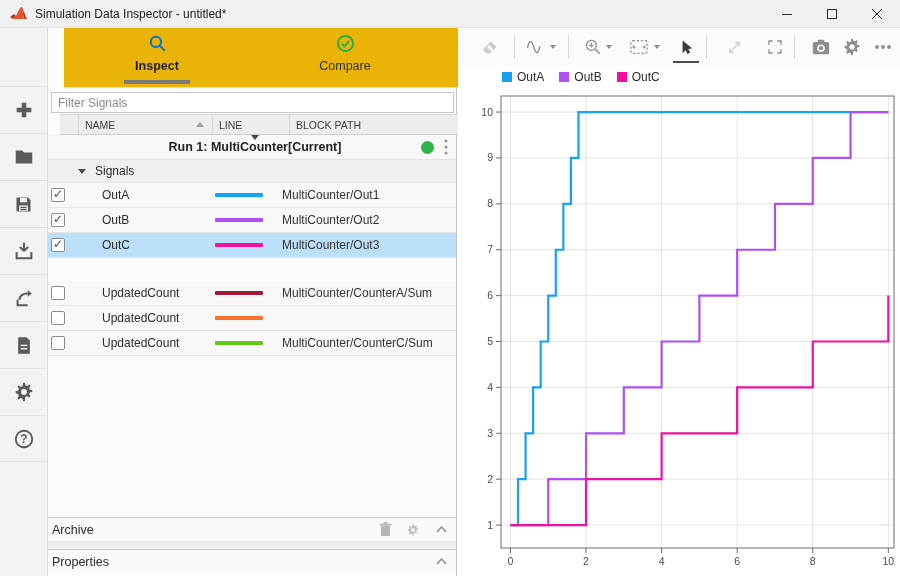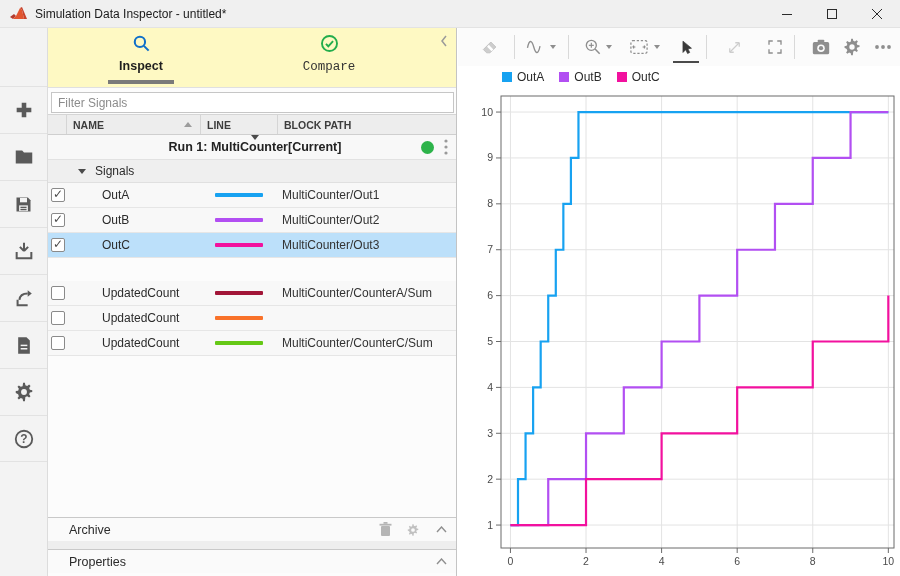--- a/index.html
+++ b/index.html
@@ -15,34 +15,34 @@
   .win-btn svg { stroke:#2b2b2b; }
 
   
   .side-strip { position:absolute; left:0; top:28px; width:48px; height:548px; background:#f3f3f3; border-right:1px solid #dcdcdc; padding-top:58px; }
   .side-btn { width:47px; height:47px; display:flex; align-items:center; justify-content:center; border:none; border-top:1px solid #e2e2e2; background:transparent; }
   .side-btn:last-child { border-bottom:1px solid #e2e2e2; }
   .side-btn svg { fill:#5a5a5a; stroke:#5a5a5a; }
 
   
   .left-pane { position:absolute; left:48px; top:28px; width:409px; height:548px; background:#fcfcfc; border-right:1px solid #c4c4c4; }
-  .tabbar { position:absolute; left:0; top:0; width:100%; height:60px; background:#fef9c3; border-bottom:1px solid #e0e0e0; }
+  .tabbar { position:absolute; left:16px; top:0; width:100%; height:60px; background:#eab308; border-bottom:1px solid #e0e0e0; }
   .tab { position:absolute; top:6px; width:150px; text-align:center; background:transparent; border:none; font-family:inherit; }
   .tab .tab-label { display:block; margin-top:3px; font-size:12.5px; color:#333; }
   .tab-inspect { left:18px; }
-  .tab-compare { left:206px;font-family:Liberation Mono, monospace; }
+  .tab-compare { left:206px; }
   .tab-inspect .tab-label { font-weight:bold; color:#1f1f1f; }
   .tab-underline { position:absolute; left:60px; top:52px; width:66px; height:4px; background:#7a7a7a; }
   .collapse-btn { position:absolute; right:4px; top:6px; width:16px; height:16px; border:none; background:transparent; }
 
   .filter-input { position:absolute; left:3px; top:64px; width:403px; height:21px; border:1px solid #c6c6c6; background:#fff; font-size:12px; font-family:inherit; color:#333; padding:0 6px; }
   .filter-input::placeholder { color:#8c8c8c; }
 
   .grid-cols { display:grid; grid-template-columns:18px 134px 77px 1fr; align-items:center; }
-  .thead { position:absolute; left:0; top:86px; width:100%; height:21px; background:#ededed; border-top:1px solid #d5d5d5; border-bottom:1px solid #cfcfcf; font-size:10.5px; font-weight:bold; color:#3d3d3d; }
+  .thead { position:absolute; left:12px; top:86px; width:100%; height:21px; background:#ededed; border-top:1px solid #d5d5d5; border-bottom:1px solid #cfcfcf; font-size:10.5px; font-weight:normal; color:#3d3d3d; }
   .thead .th { height:100%; display:flex; align-items:center; padding-left:6px; border-left:1px solid #d5d5d5; position:relative; }
   .thead .gutter { border-left:none; }
   .sort-asc { position:absolute; right:8px; width:0; height:0; border-left:4px solid transparent; border-right:4px solid transparent; border-bottom:5px solid #9c9c9c; }
 
   .run-row { position:absolute; left:0; top:107px; width:100%; height:25px; background:#f8f8f8; border-bottom:1px solid #e2e2e2; display:flex; align-items:center;flex-direction:column; }
   .run-label { font-size:12.5px; font-weight:bold; color:#222; margin-left:6px; }
   .status-dot { position:absolute; right:22px; top:6px; width:13px; height:13px; border-radius:50%; }
   .kebab { position:absolute; right:2px; top:4px; width:16px; height:18px; border:none; background:transparent; }
 
   .group-row { position:absolute; left:0; width:100%; height:23px; background:#efefef; border-bottom:1px solid #e0e0e0; display:flex; align-items:center; }
@@ -55,21 +55,21 @@
   .line-cell { display:flex; justify-content:center; }
   .line-swatch { width:48px; height:4px; border-radius:1px; }
   .path-cell { padding-left:5px; color:#333; }
 
   .checkbox { width:14px; height:14px; margin-left:3px; background:#fff; border:1px solid #8a8a8a; border-radius:2px; position:relative; }
   .checkbox.checked::after { content:"✓"; position:absolute; left:1px; top:-2px; font-size:12px; font-weight:bold; color:#4a4a4a; }
 
   .caret-down { width:0; height:0; border-left:4px solid transparent; border-right:4px solid transparent; border-top:5px solid #4a4a4a; display:inline-block; }
 
   .bottom-bar { position:absolute; left:0; width:100%; height:24px; background:#fafafa; border-top:1px solid #c9c9c9; display:flex; align-items:center; }
-  .bottom-bar .bar-label { font-size:12.5px; color:#2b2b2b; margin-left:21px; }
+  .bottom-bar .bar-label { font-size:12.5px; color:#2b2b2b; margin-left:4px; }
   .bar-archive { top:489px; }
   .bar-gap { position:absolute; left:0; top:513px; width:100%; height:8px; background:#eeeeee; }
   .bar-properties { top:521px; }
   .bar-icons { position:absolute; right:6px; display:flex; gap:10px; align-items:center; }
   .bar-btn { border:none; background:transparent; width:18px; height:18px; display:flex; align-items:center; justify-content:center; }
 
   
   .right-pane { position:absolute; left:458px; top:28px; width:442px; height:548px; background:#fff; }
   .chart-toolbar { position:absolute; left:0; top:0; width:100%; height:38px; background:#fbfbfb; }
   .tool-btn { position:absolute; top:6px; width:26px; height:26px; border:none; background:transparent; display:flex; align-items:center; justify-content:center; }

